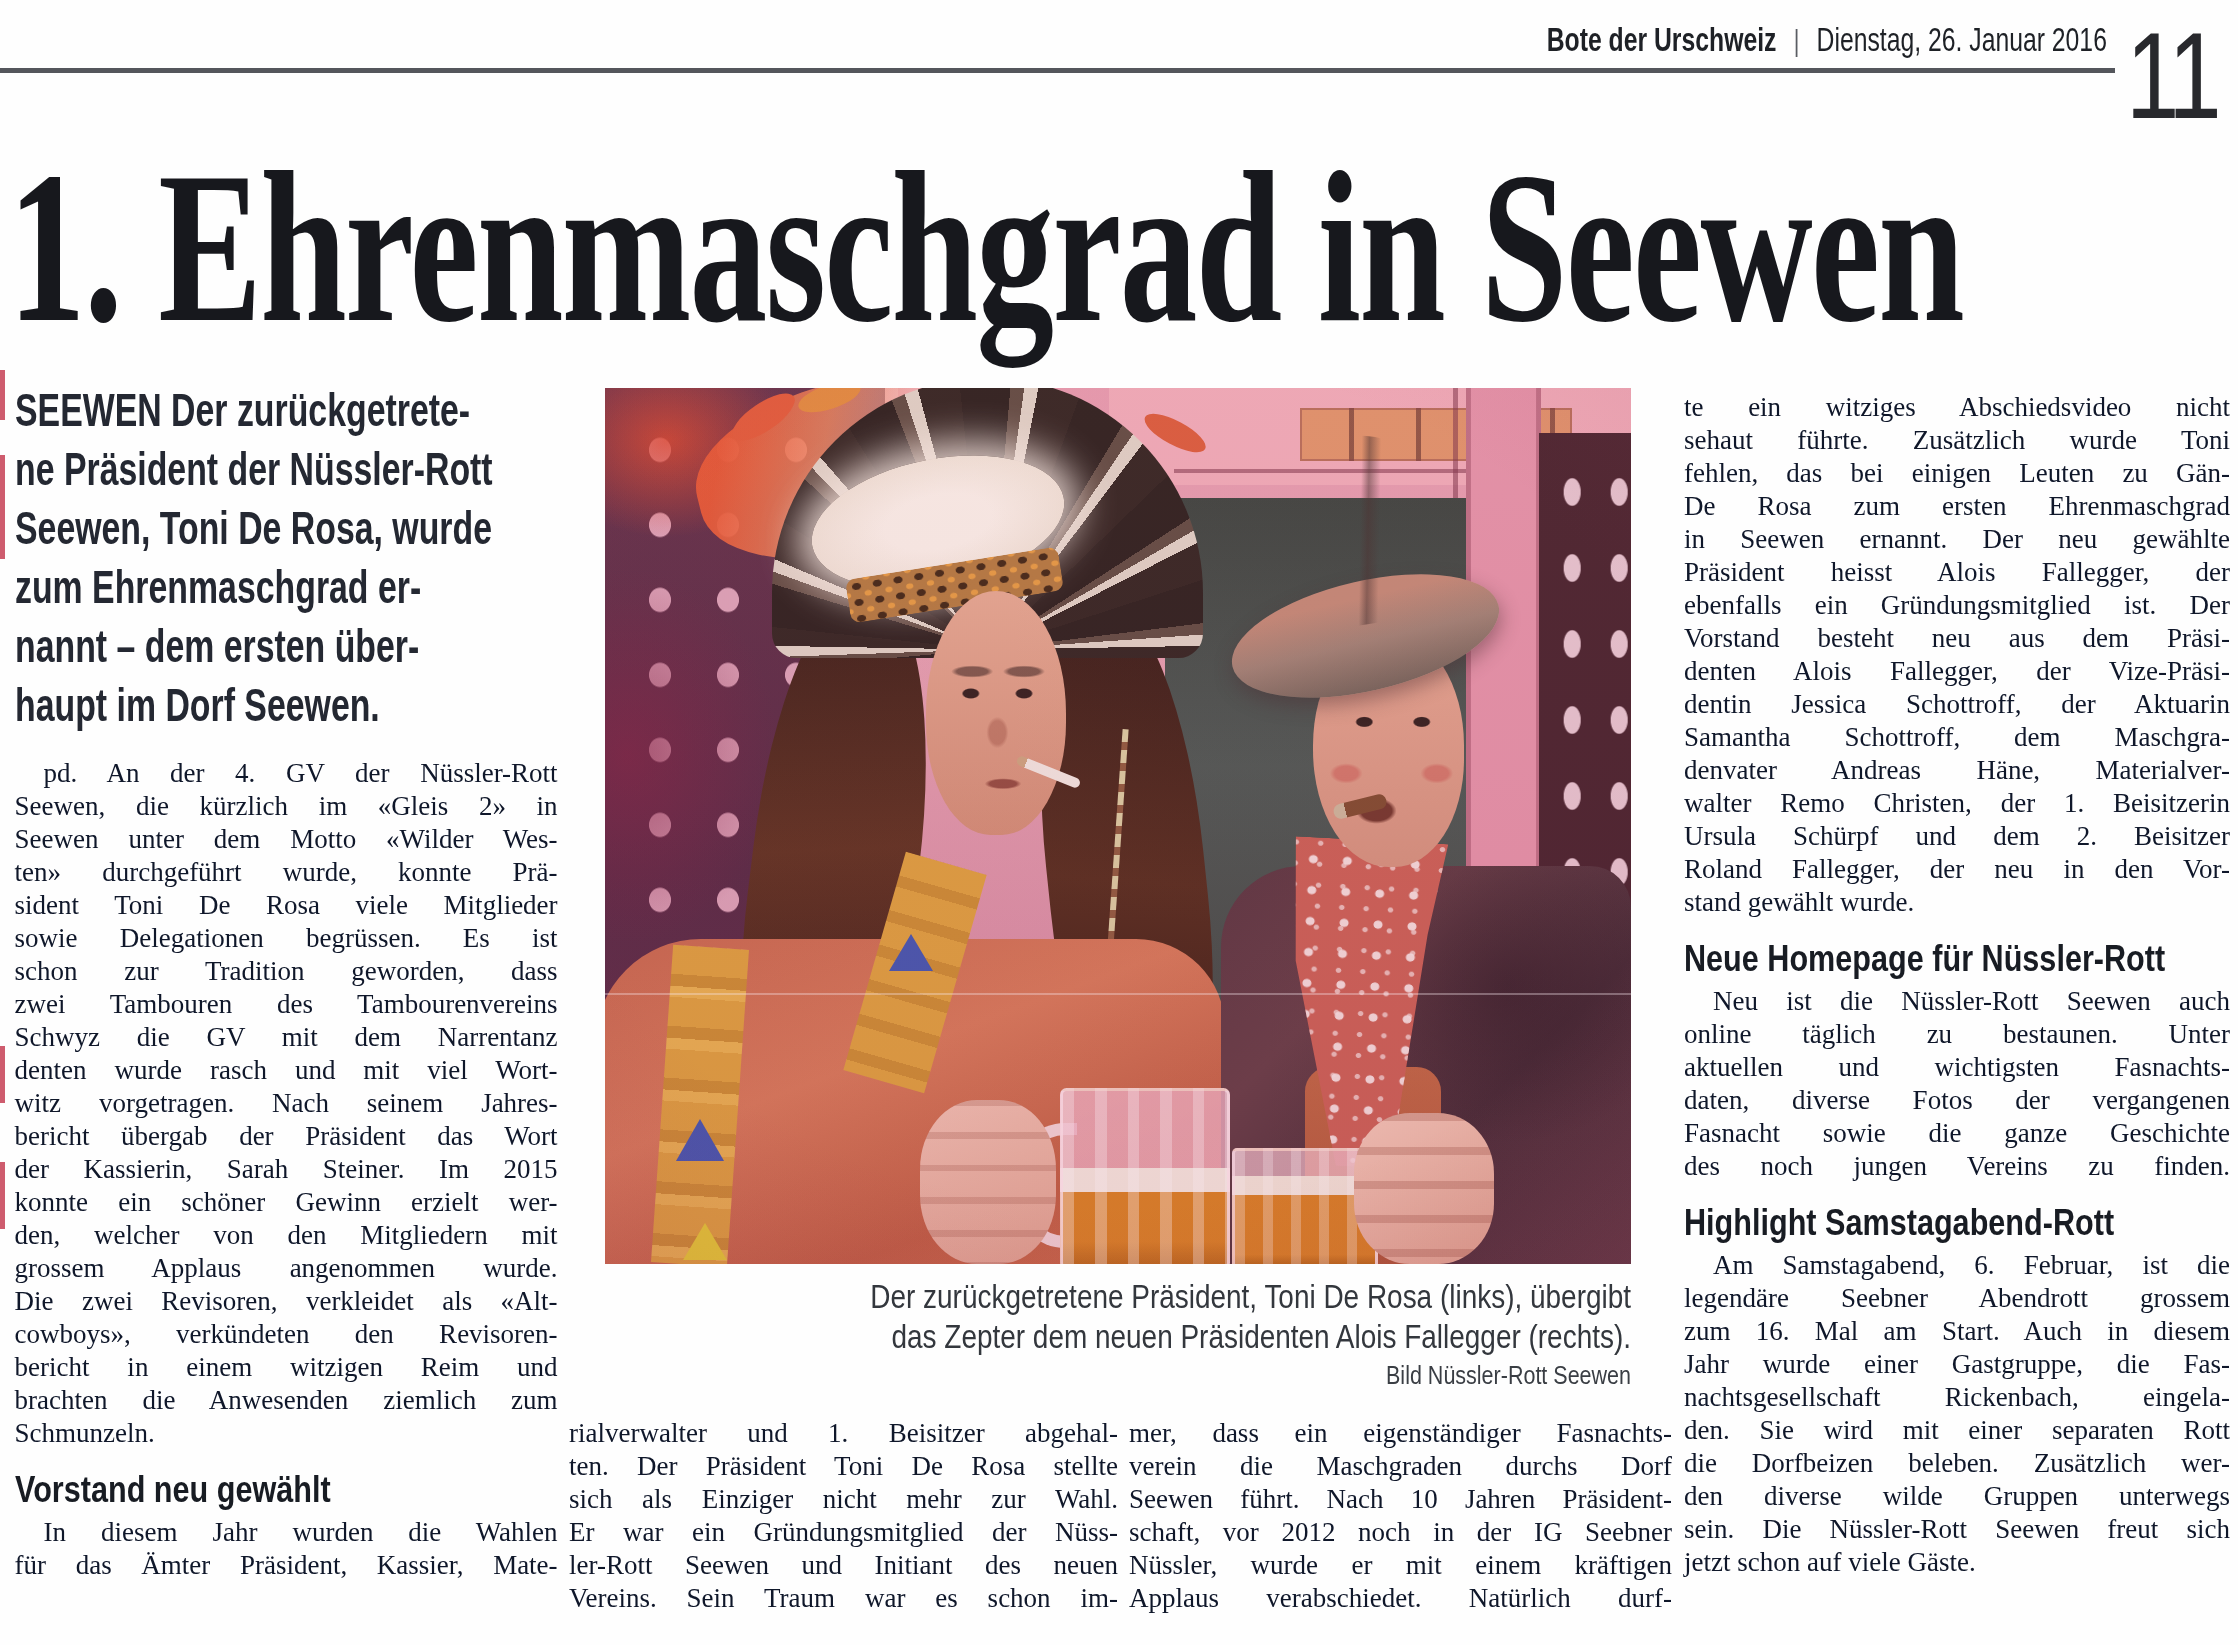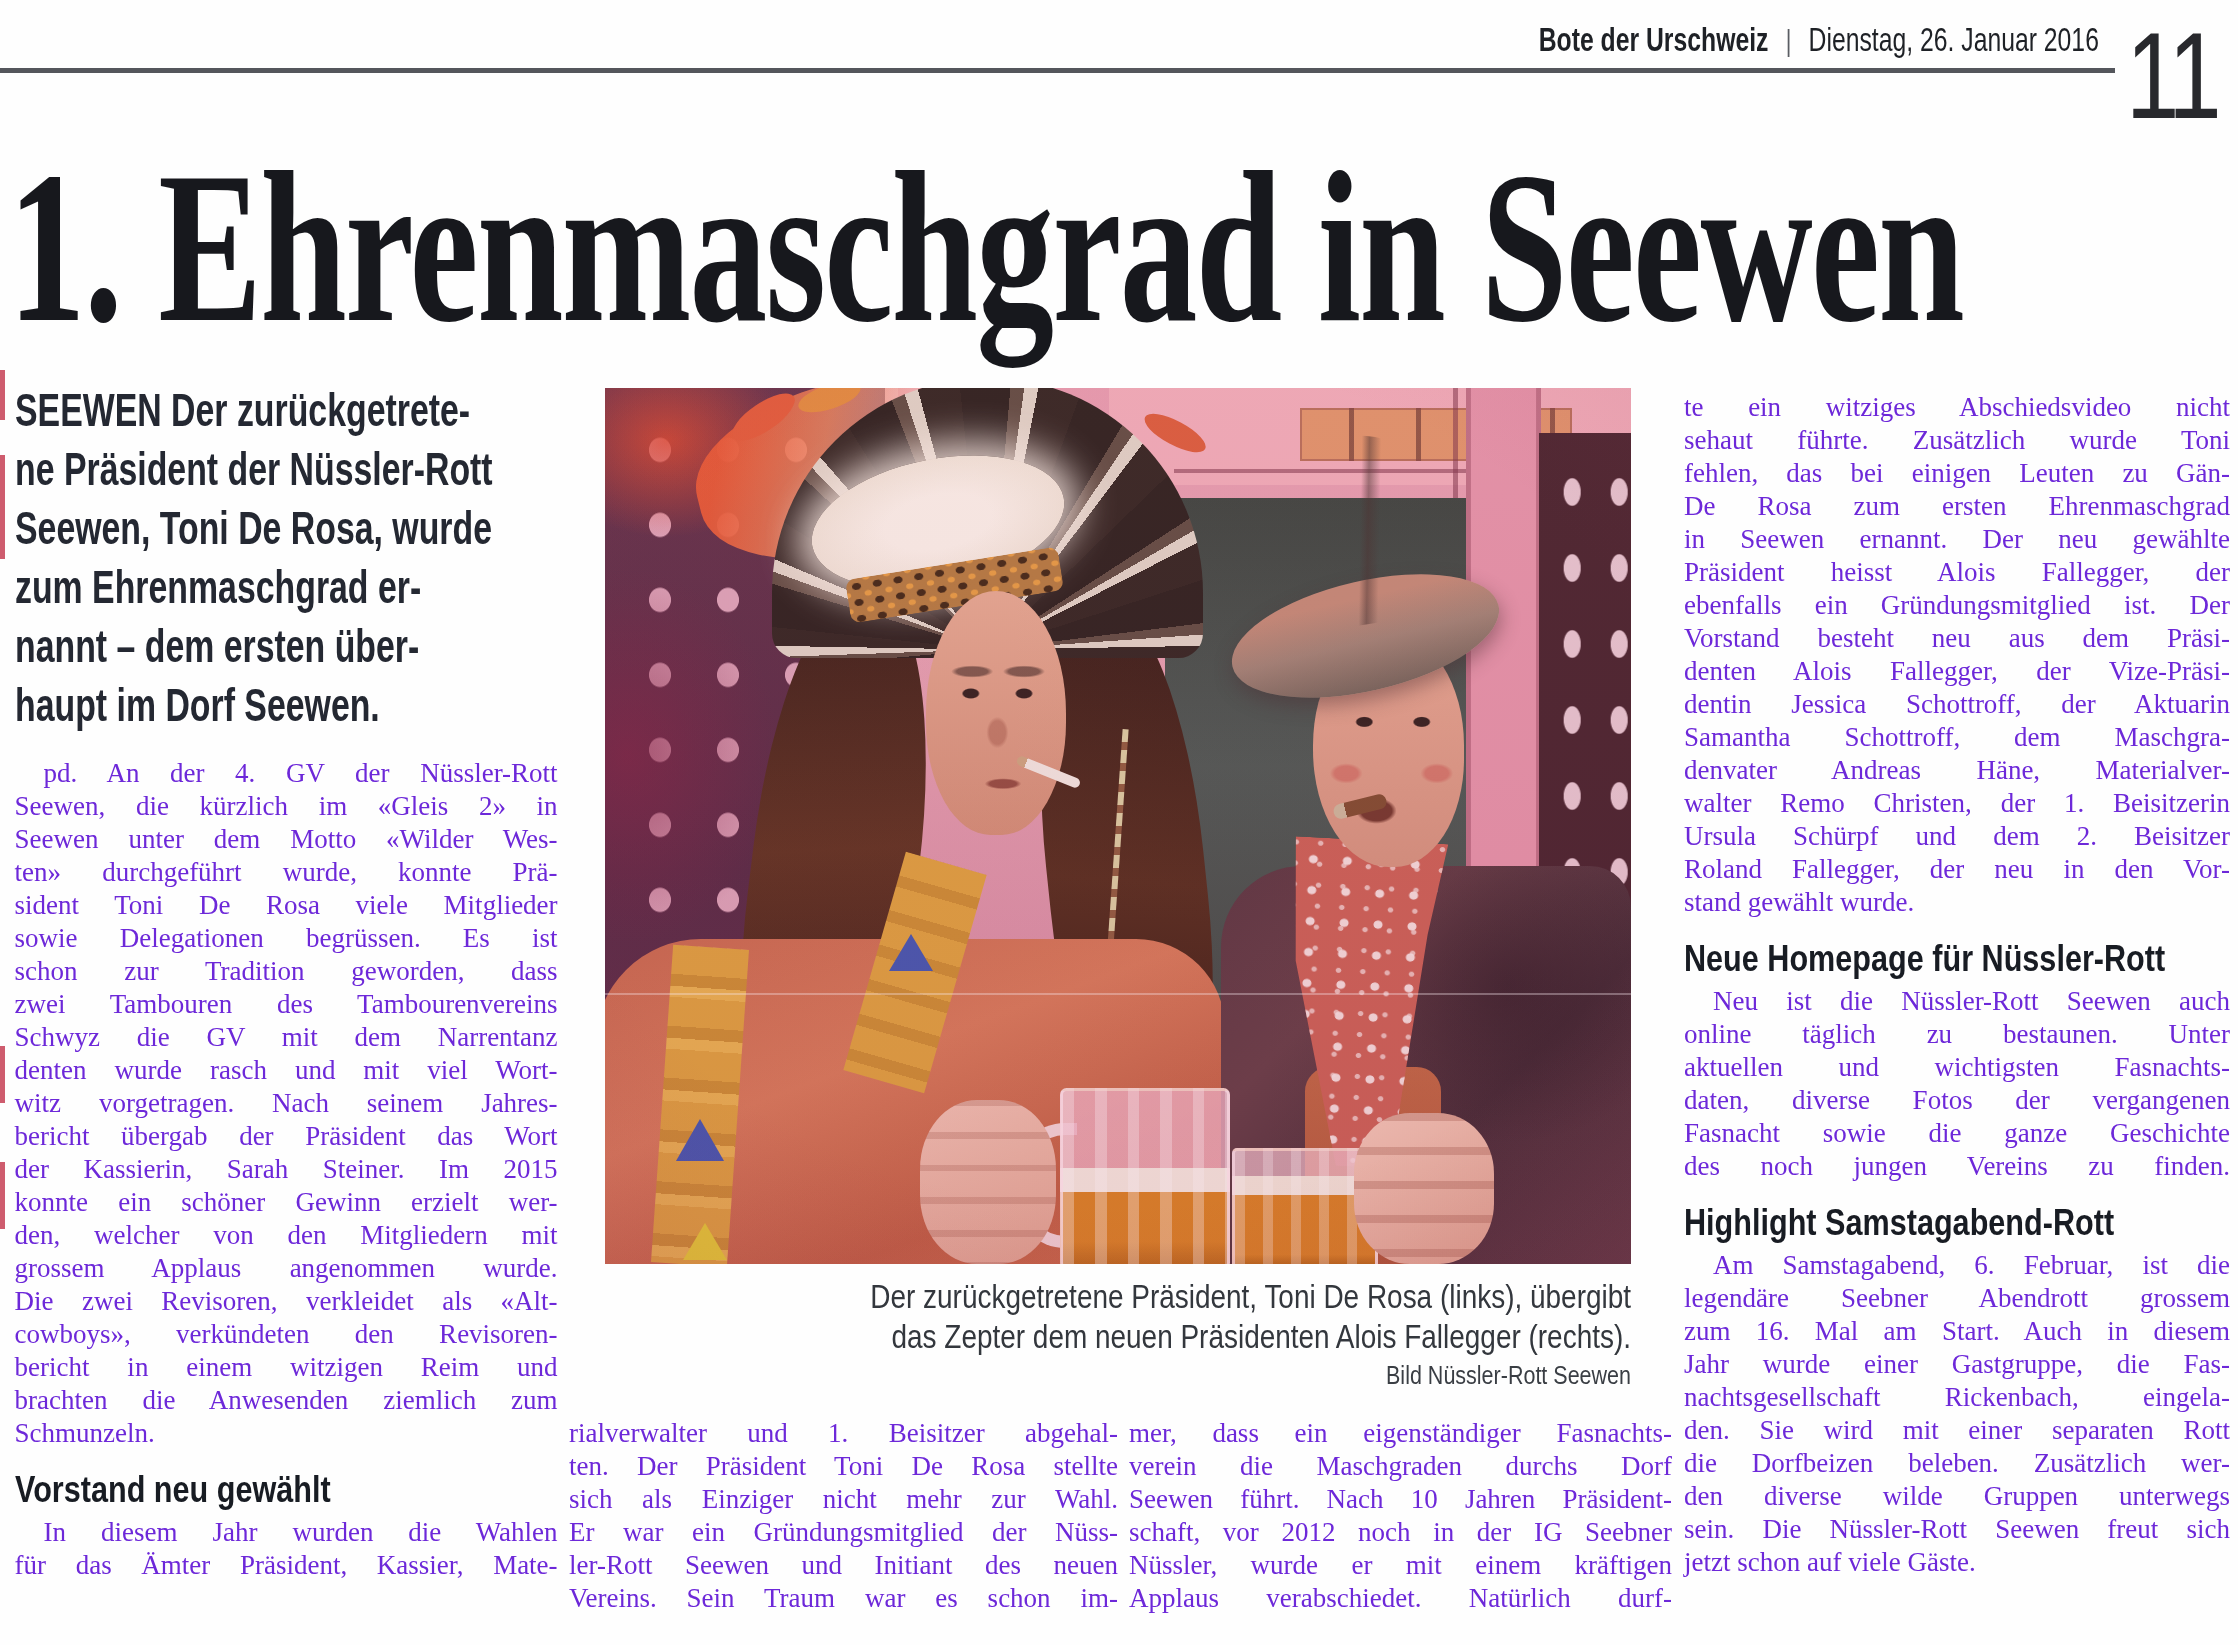--- a/index.html
+++ b/index.html
@@ -1,20 +1,20 @@
 <!DOCTYPE html>
 <html style="font-size:13px"><head>
 <meta charset="utf-8">
 <style>
   html,body{margin:0;padding:0;background:#ffffff;}
   .page{position:relative;width:2239px;height:1646px;background:#fefefe;overflow:hidden;
         font-family:"Liberation Serif","DejaVu Serif",serif;}
 
   
-  .masthead{position:absolute;top:21px;right:140px;}
+  .masthead{position:absolute;top:21px;right:132px;}
   .mh-inner{display:flex;gap:23px;align-items:baseline;transform:scaleX(.75);transform-origin:100% 50%;
             font-family:"Liberation Sans","DejaVu Sans",sans-serif;font-size:33px;color:#1e2126;white-space:nowrap;}
   .mh-paper{font-weight:bold;}
   .mh-sep{color:#5a5d63;font-size:29px;}
   .rule{position:absolute;left:0;top:68px;width:2115px;height:4.9px;background:#54565c;}
   .pageno{position:absolute;top:11.4px;right:21px;font-family:"Liberation Sans","DejaVu Sans",sans-serif;
           font-size:123px;line-height:1.05;letter-spacing:-4.9px;transform:scaleX(.78);transform-origin:100% 0;color:#28292d;}
 
   
   .headline{position:absolute;left:8.1px;top:146px;margin:0;font-family:"Liberation Serif","DejaVu Serif",serif;
@@ -25,21 +25,21 @@
   .col{position:absolute;width:543px;}
   .col1{left:14.6px;top:380px;}
   .col2{left:569px;top:1417px;width:549px;}
   .col3{left:1129px;top:1417px;}
   .col4{left:1684px;top:391px;width:546px;}
   .capwrap{position:absolute;left:605px;top:1277px;width:1026px;}
 
   .blk{margin:0;}
   .style-lead{font-family:"Liberation Sans","DejaVu Sans",sans-serif;font-weight:bold;font-size:47px;line-height:59px;
               width:754px;transform:scaleX(.72);transform-origin:0 0;color:#242832;margin-bottom:23px;}
-  .style-body{font-size:27px;line-height:33px;color:#6d28d9;}
+  .style-body{font-size:27px;line-height:33px;color:#0f172a;}
   .style-subhead{font-family:"Liberation Sans","DejaVu Sans",sans-serif;font-weight:bold;font-size:36px;line-height:37px;
                  width:118%;transform:scaleX(.85);transform-origin:0 0;color:#181c23;margin:21px 0 8.1px 0;}
   .style-caption{font-family:"Liberation Sans","DejaVu Sans",sans-serif;font-size:32.5px;line-height:40px;color:#33373d;
                  width:1193px;margin-left:-167px;transform:scaleX(.86);transform-origin:100% 0;}
   .style-credit{font-family:"Liberation Sans","DejaVu Sans",sans-serif;font-size:25px;line-height:32.5px;color:#3a3e44;
                 width:1193px;margin-left:-167px;transform:scaleX(.86);transform-origin:100% 0;margin-top:1.6px;}
   .ln{text-align:left;}
   .jl{text-align:justify;text-align-last:justify;}
   .al-r{text-align:right;}
   .ind{text-indent:29px;}

